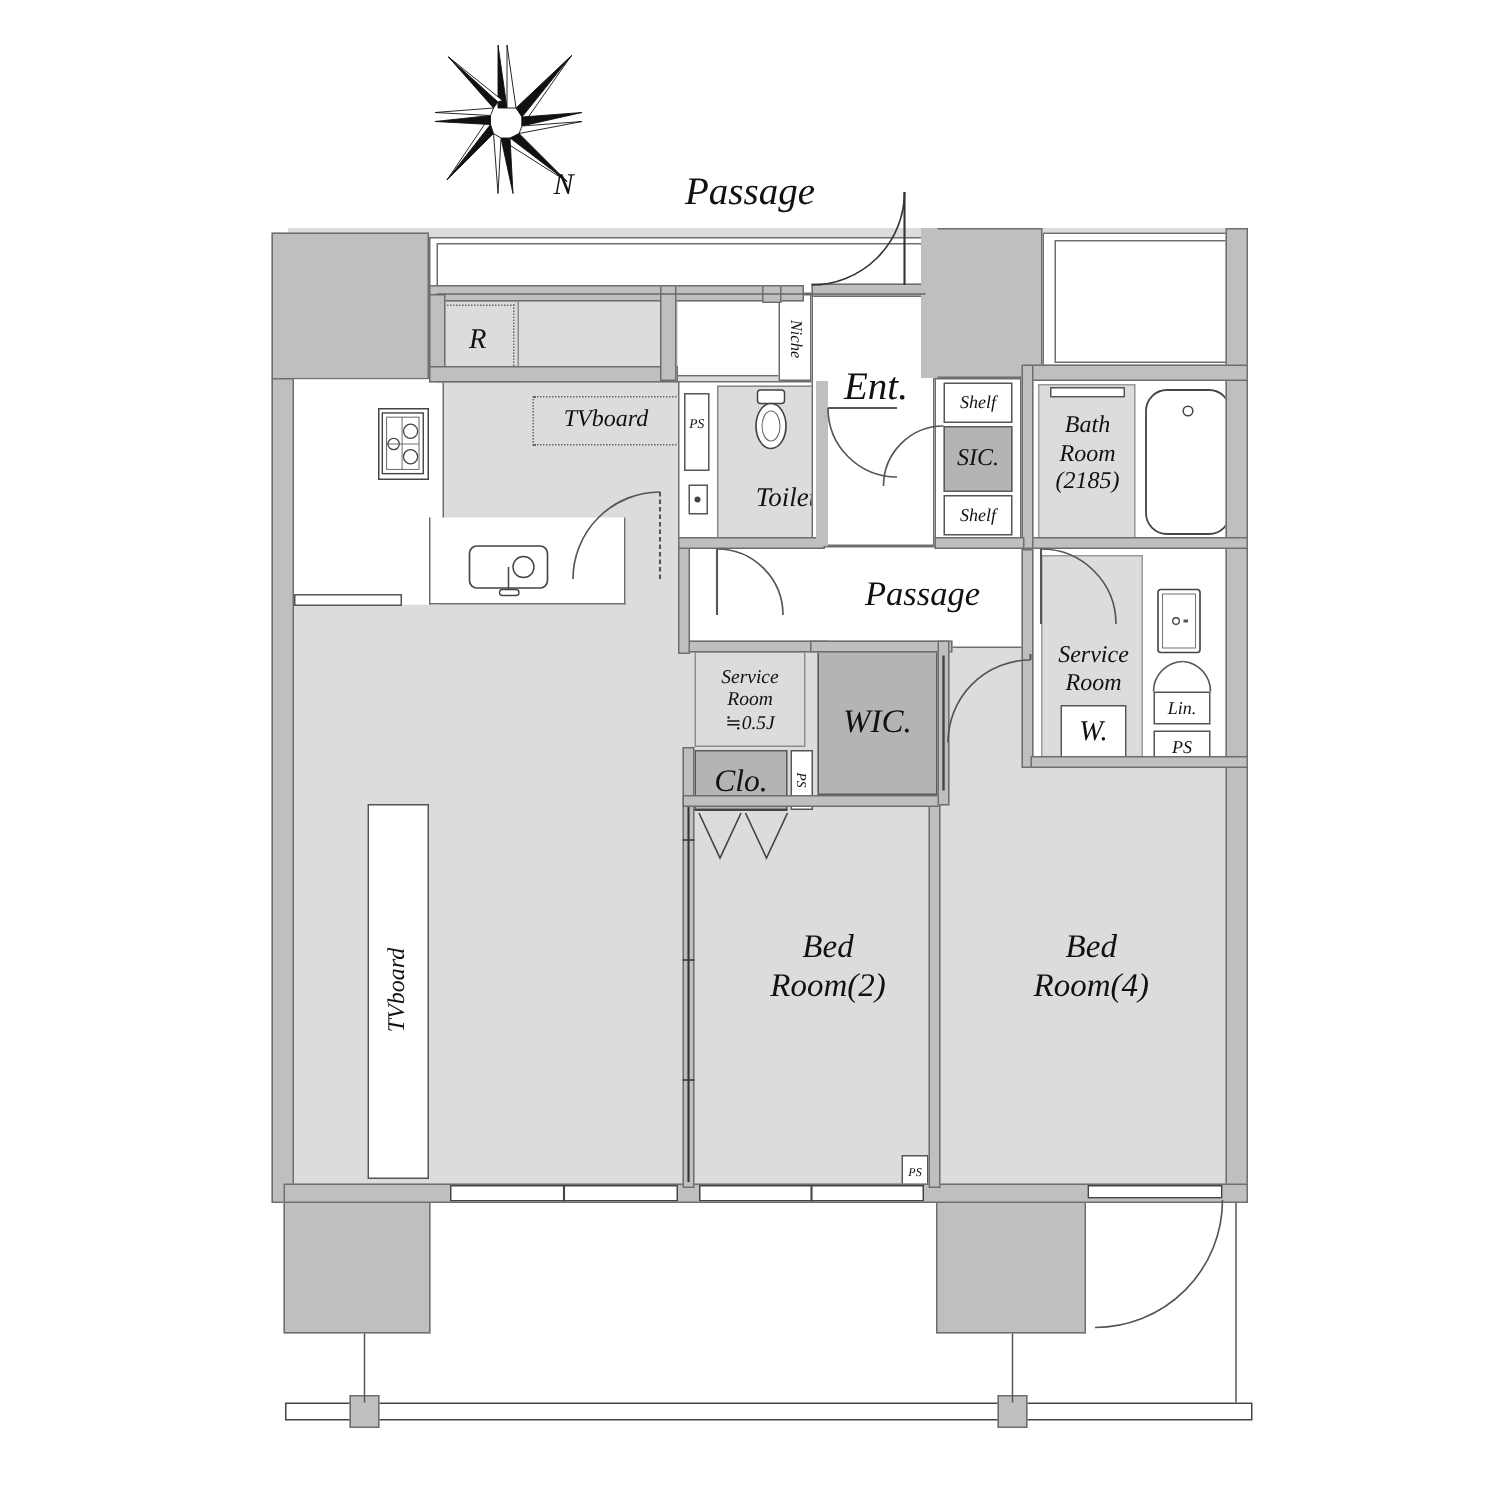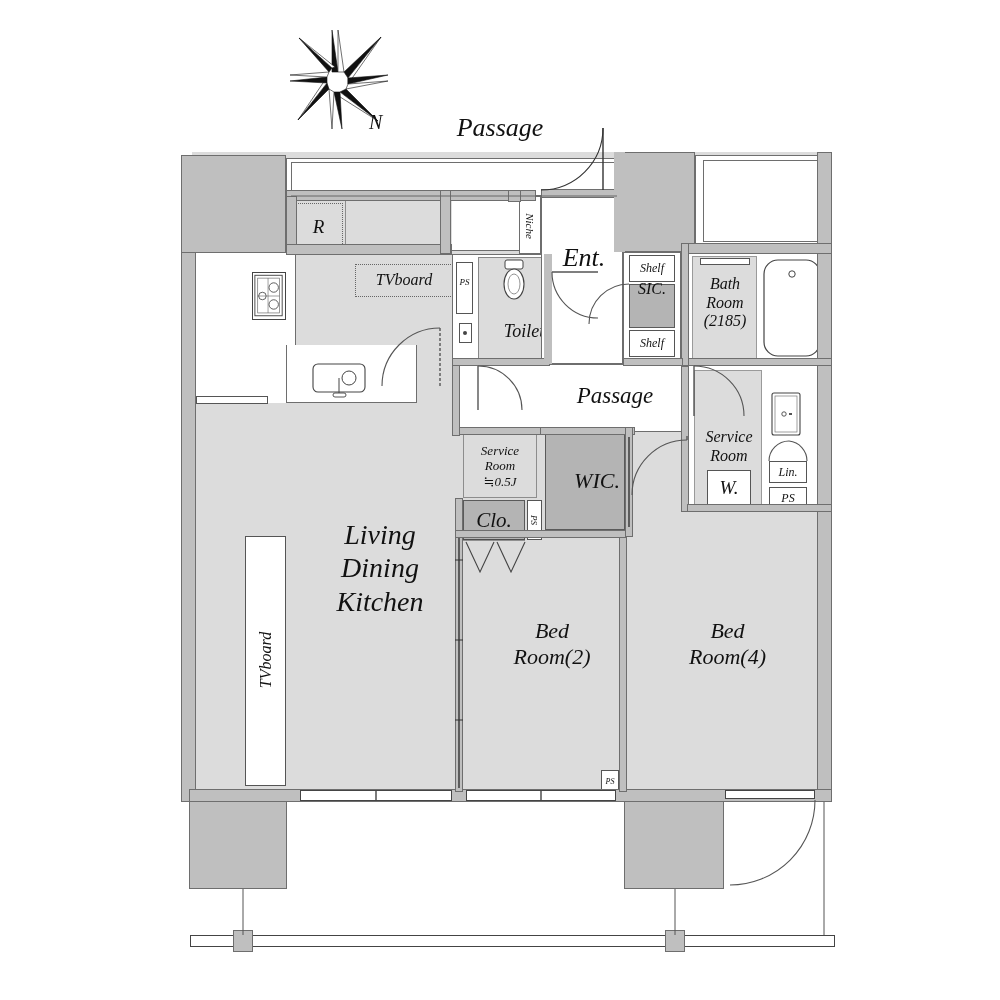--- a/index.html
+++ b/index.html
@@ -126,21 +126,21 @@
 
   <div class="white" style="left:541px;top:196px;width:82px;height:168px;border:1px solid #6e6e6e;"></div>
   <div class="lbl" style="left:548px;top:243px;width:72px;height:30px;font-size:26px;">Ent.</div>
 
   <div class="wallplain" style="left:541px;top:189px;width:82px;height:9px;border:1px solid #6e6e6e;"></div>
 
   <div class="white" style="left:623px;top:252px;width:58px;height:112px;border:1px solid #6e6e6e;"></div>
   <div class="outline" style="left:629px;top:255px;width:46px;height:27px;background:#fff;"></div>
   <div class="lbl" style="left:629px;top:255px;width:46px;height:27px;font-size:12px;">Shelf</div>
   <div class="dark" style="left:629px;top:284px;width:46px;height:44px;"></div>
-  <div class="lbl" style="left:629px;top:267px;width:46px;height:44px;font-size:16px;">SIC.</div>
+  <div class="lbl" style="left:629px;top:284px;width:46px;height:44px;font-size:16px;">SIC.</div>
   <div class="outline" style="left:629px;top:330px;width:46px;height:27px;background:#fff;"></div>
   <div class="lbl" style="left:629px;top:330px;width:46px;height:27px;font-size:12px;">Shelf</div>
 
   <div class="white" style="left:687px;top:252px;width:143px;height:112px;border:1px solid #6e6e6e;"></div>
   <div class="room" style="left:692px;top:256px;width:65px;height:104px;border:1px solid #9a9a9a;"></div>
   <div class="outline" style="left:700px;top:258px;width:50px;height:7px;background:#fff;"></div>
   <div class="lbl" style="left:690px;top:268px;width:70px;height:70px;font-size:16px;flex-direction:column;"><div>Bath</div><div>Room</div><div>(2185)</div></div>
   <div class="abs" style="left:762px;top:258px;width:60px;height:100px;">
     <svg viewBox="0 0 60 100" width="60" height="100" style="display:block;">
       <rect x="2" y="2" width="56" height="96" rx="14" fill="#fff" stroke="#444" stroke-width="1.2"></rect>
@@ -175,23 +175,22 @@
   <div class="room" style="left:463px;top:434px;width:74px;height:64px;border:1px solid #8d8d8d;"></div>
   <div class="lbl" style="left:461px;top:436px;width:78px;height:60px;font-size:13px;flex-direction:column;"><div>Service</div><div>Room</div><div>≒0.5J</div></div>
 
   <div class="dark" style="left:463px;top:500px;width:62px;height:40px;"></div>
   <div class="lbl" style="left:463px;top:500px;width:62px;height:40px;font-size:21px;">Clo.</div>
 
   <div class="outline" style="left:527px;top:500px;width:15px;height:40px;background:#fff;"></div>
   <div class="lbl" style="left:521px;top:512px;width:26px;height:16px;font-size:9px;transform:rotate(90deg);">PS</div>
 
   <div class="dark" style="left:545px;top:434px;width:80px;height:96px;"></div>
-  <div class="lbl" style="left:545px;top:464px;width:80px;height:34px;font-size:22px;margin-left:12px;">WIC.</div>
-
-  <div class="lbl" style="left:290px;top:512px;width:180px;height:112px;font-size:28px;flex-direction:column;"><div>Living</div><div>Dining</div><div>Kitchen</div></div>
+  <div class="lbl" style="left:545px;top:464px;width:80px;height:34px;font-size:22px;">WIC.</div>
+
 
   <div class="outline" style="left:245px;top:536px;width:41px;height:250px;background:#fff;"></div>
   <div class="lbl" style="left:183px;top:645px;width:165px;height:30px;font-size:16px;
               transform:rotate(-90deg);">TVboard</div>
 
   <div class="lbl" style="left:488px;top:608px;width:128px;height:72px;font-size:22px;flex-direction:column;"><div>Bed</div><div>Room(2)</div></div>
   <div class="lbl" style="left:660px;top:608px;width:135px;height:72px;font-size:22px;flex-direction:column;"><div>Bed</div><div>Room(4)</div></div>
 
   <div class="outline" style="left:601px;top:770px;width:18px;height:24px;background:#fff;"></div>
   <div class="lbl" style="left:601px;top:770px;width:18px;height:24px;font-size:8px;">PS</div>

